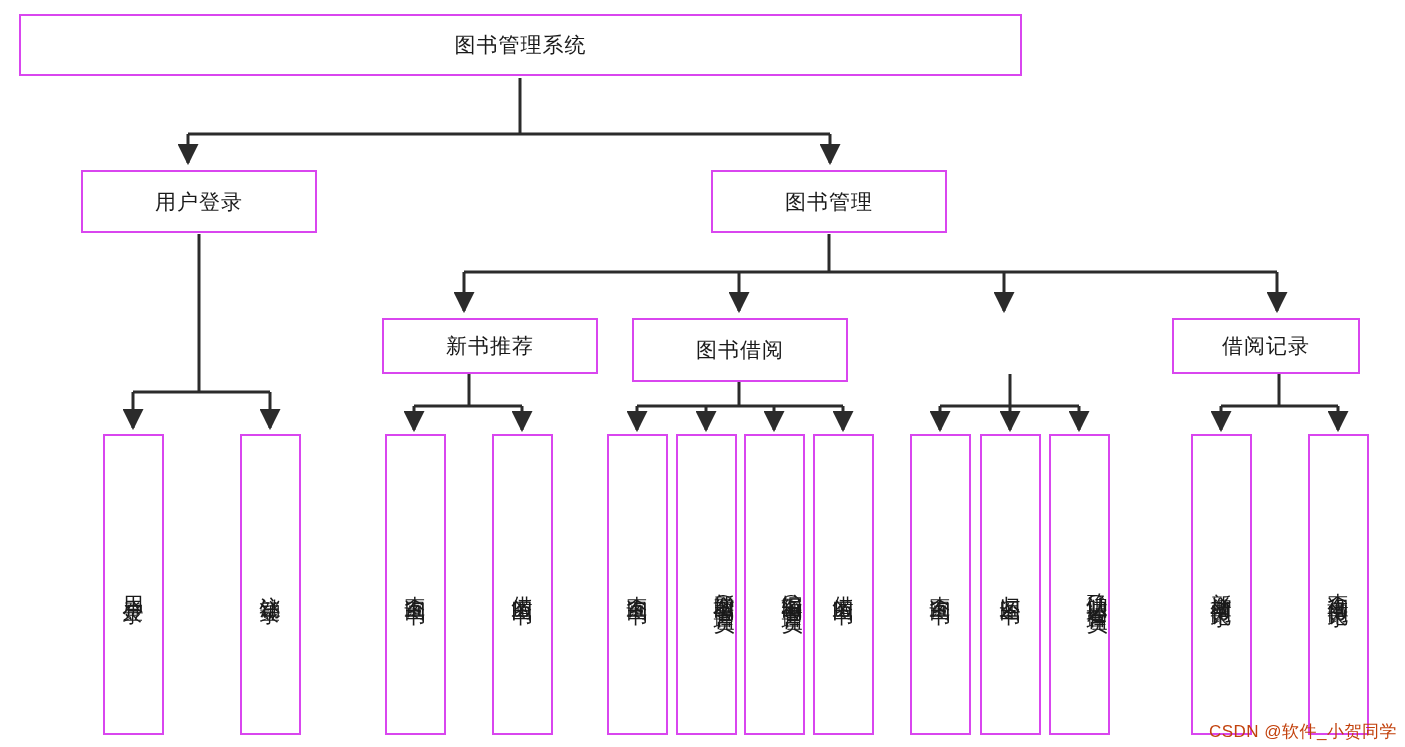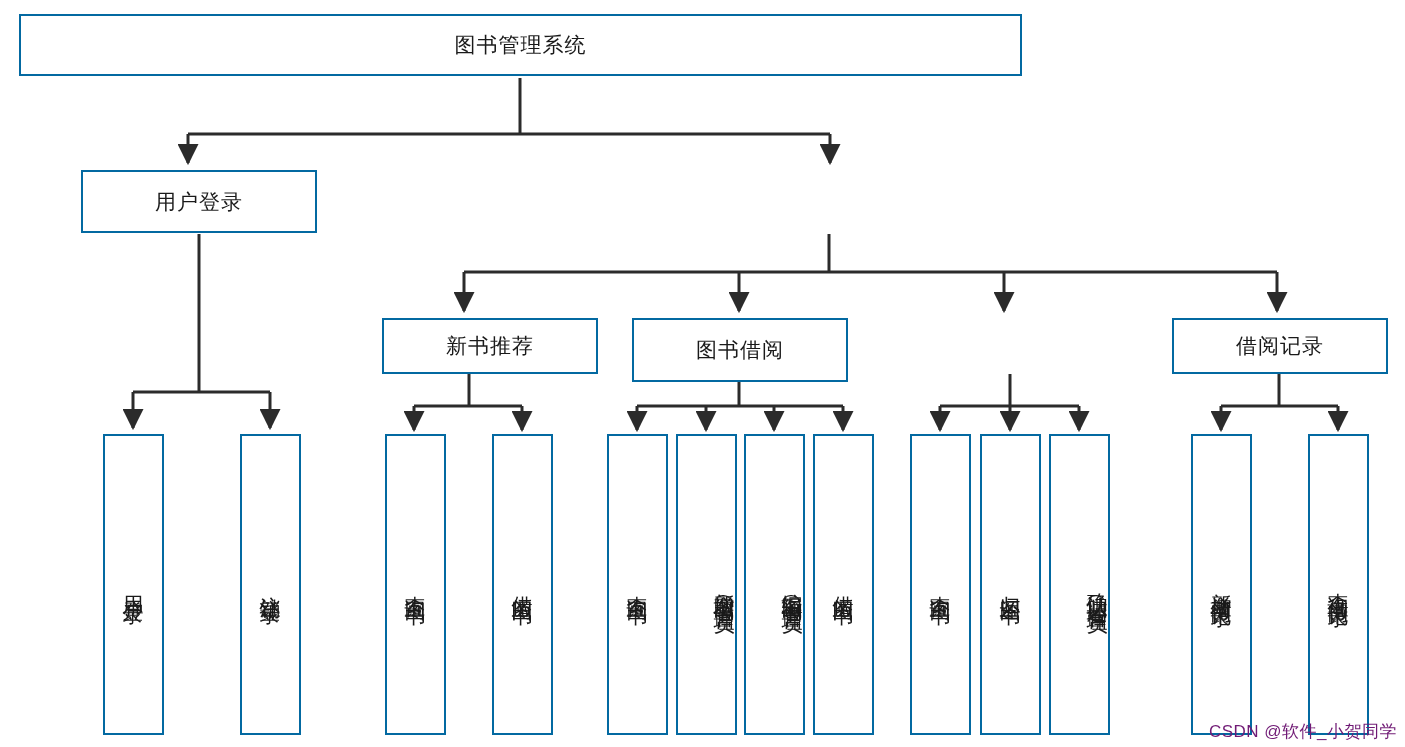--- a/index.html
+++ b/index.html
@@ -24,21 +24,21 @@
     left: 0;
     top: 0;
     width: 1405px;
     height: 747px;
     pointer-events: none;
   }
   .node {
     position: absolute;
     box-sizing: border-box;
     background: #ffffff;
-    border: 2px solid #0369a1;
+    border: 2px solid #d946ef;
     display: flex;
     align-items: center;
     justify-content: center;
     color: #1a1a1a;
   }
   .node-h {
     font-size: 21px;
     letter-spacing: 1px;
     line-height: 1.1;
     white-space: nowrap;
@@ -60,21 +60,21 @@
   }
   .node-v.center-v {
     align-items: center;
     padding-top: 0;
   }
   .watermark {
     position: absolute;
     right: 8px;
     bottom: 4px;
     font-size: 17px;
-    color: #701a75;
+    color: #c2410c;
     letter-spacing: 0.5px;
     white-space: nowrap;
   }
 </style>
 </head>
 <body>
 
 <div id="diagram-root">
 
   <svg class="connectors" viewBox="0 0 1405 747" xmlns="http://www.w3.org/2000/svg">
@@ -123,24 +123,25 @@
       <path d="M 1279 374 L 1279 406"></path>
       <path d="M 1221 406 L 1338 406"></path>
       <path d="M 1221 406 L 1221 430" marker-end="url(#arrow)"></path>
       <path d="M 1338 406 L 1338 430" marker-end="url(#arrow)"></path>
     </g>
   </svg>
 
   <div class="node node-root" style="left:19px; top:14px; width:1003px; height:62px;">图书管理系统</div>
 
   <div class="node node-h" style="left:81px; top:170px; width:236px; height:63px;">用户登录</div>
+  <div class="node node-h" style="left:711px; top:170px; width:236px; height:63px;">图书管理</div>
 
   <div class="node node-h" style="left:362px; top:318px; width:216px; height:56px;margin-left:20px;">新书推荐</div>
   <div class="node node-h" style="left:632px; top:318px; width:216px; height:64px;">图书借阅</div>
-  <div class="node node-h" style="left:1172px; top:318px; width:216px; height:56px;">借阅记录</div>
+  <div class="node node-h" style="left:1172px; top:318px; width:188px; height:56px;">借阅记录</div>
 
   <div class="node node-v center-v" style="left:103px; top:434px; width:61px; height:301px;">用户登录</div>
   <div class="node node-v center-v" style="left:240px; top:434px; width:61px; height:301px;">注销登录</div>
 
   <div class="node node-v center-v" style="left:385px; top:434px; width:61px; height:301px;">查询图书</div>
   <div class="node node-v center-v" style="left:492px; top:434px; width:61px; height:301px;">借阅图书</div>
 
   <div class="node node-v center-v" style="left:607px; top:434px; width:61px; height:301px;">查询图书</div>
   <div class="node node-v" style="left:676px; top:434px; width:61px; height:301px;">新增图书（管理员）</div>
   <div class="node node-v" style="left:744px; top:434px; width:61px; height:301px;">编辑图书（管理员）</div>

